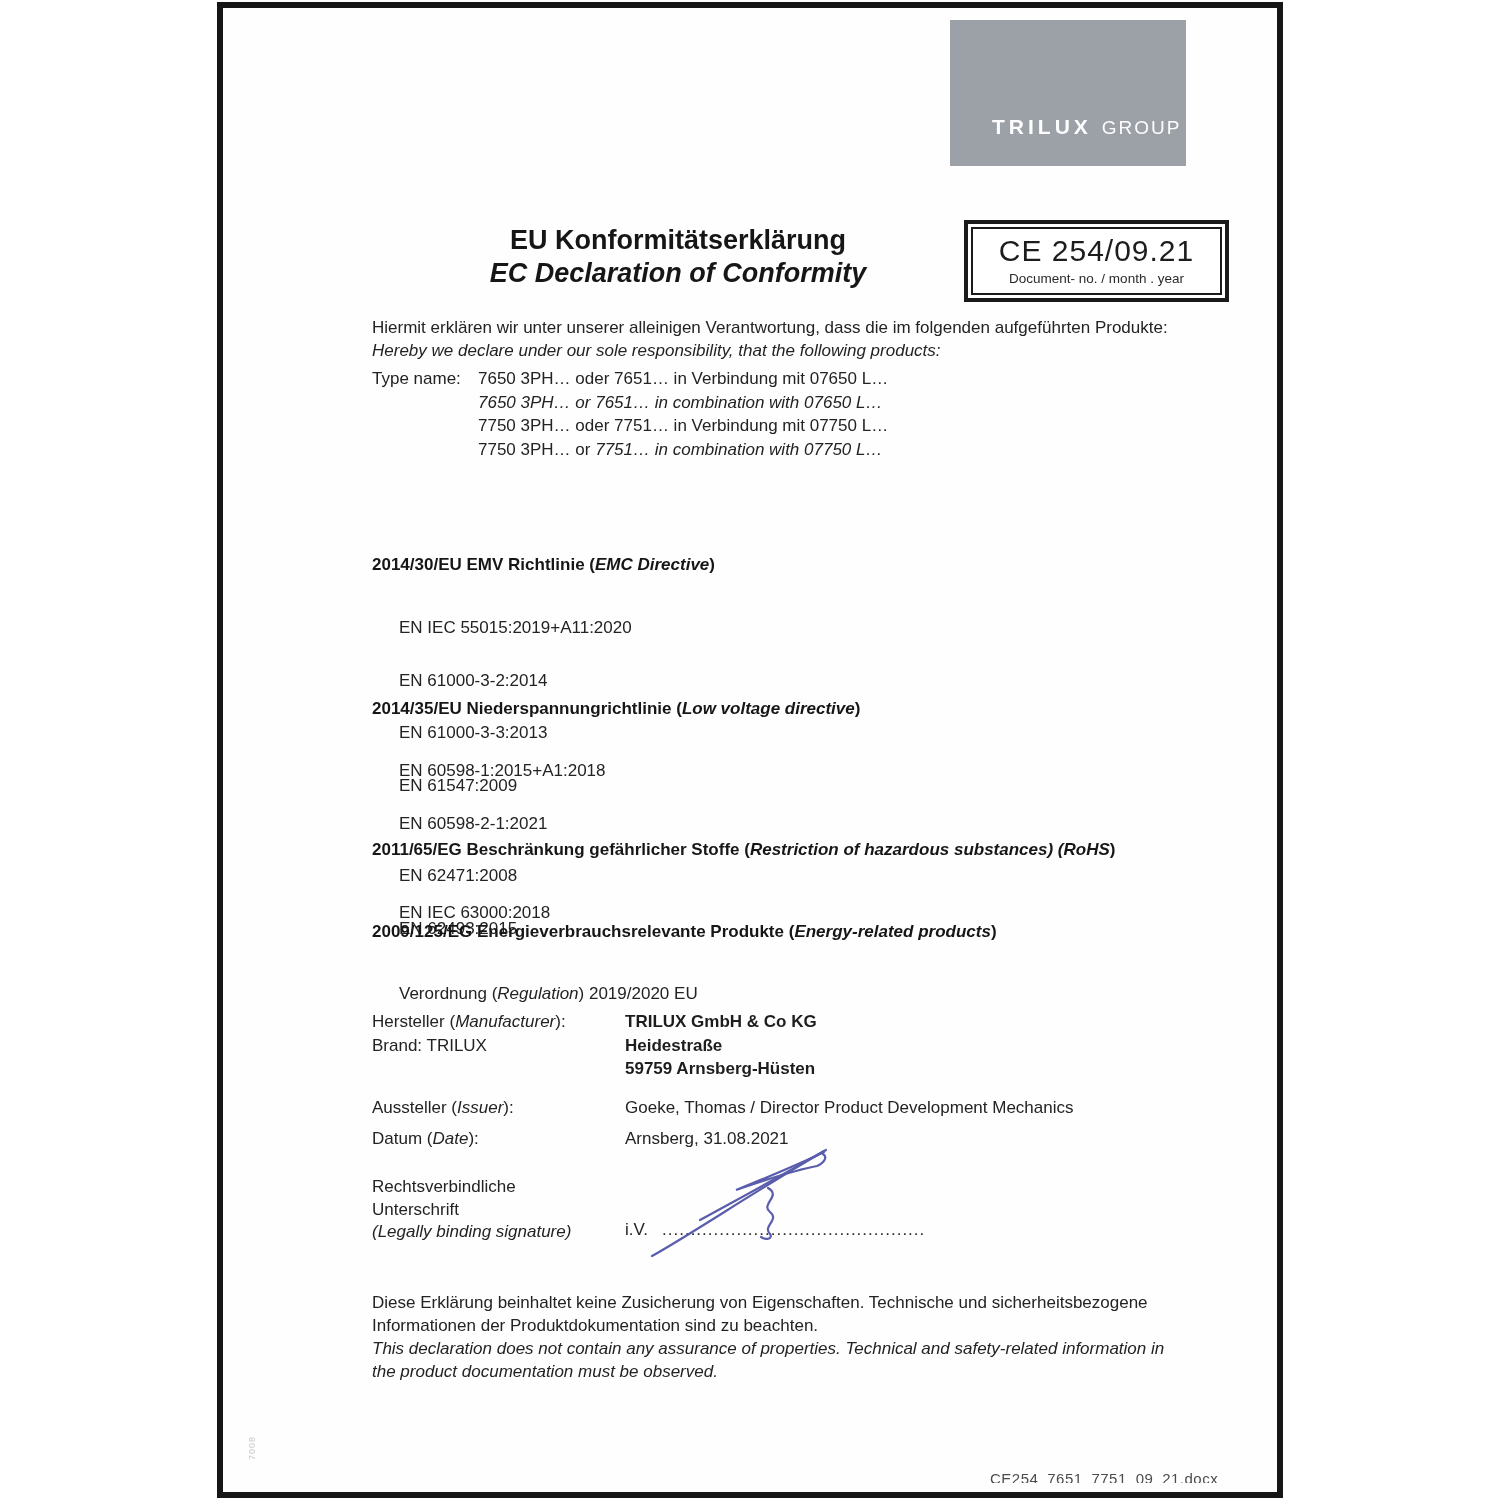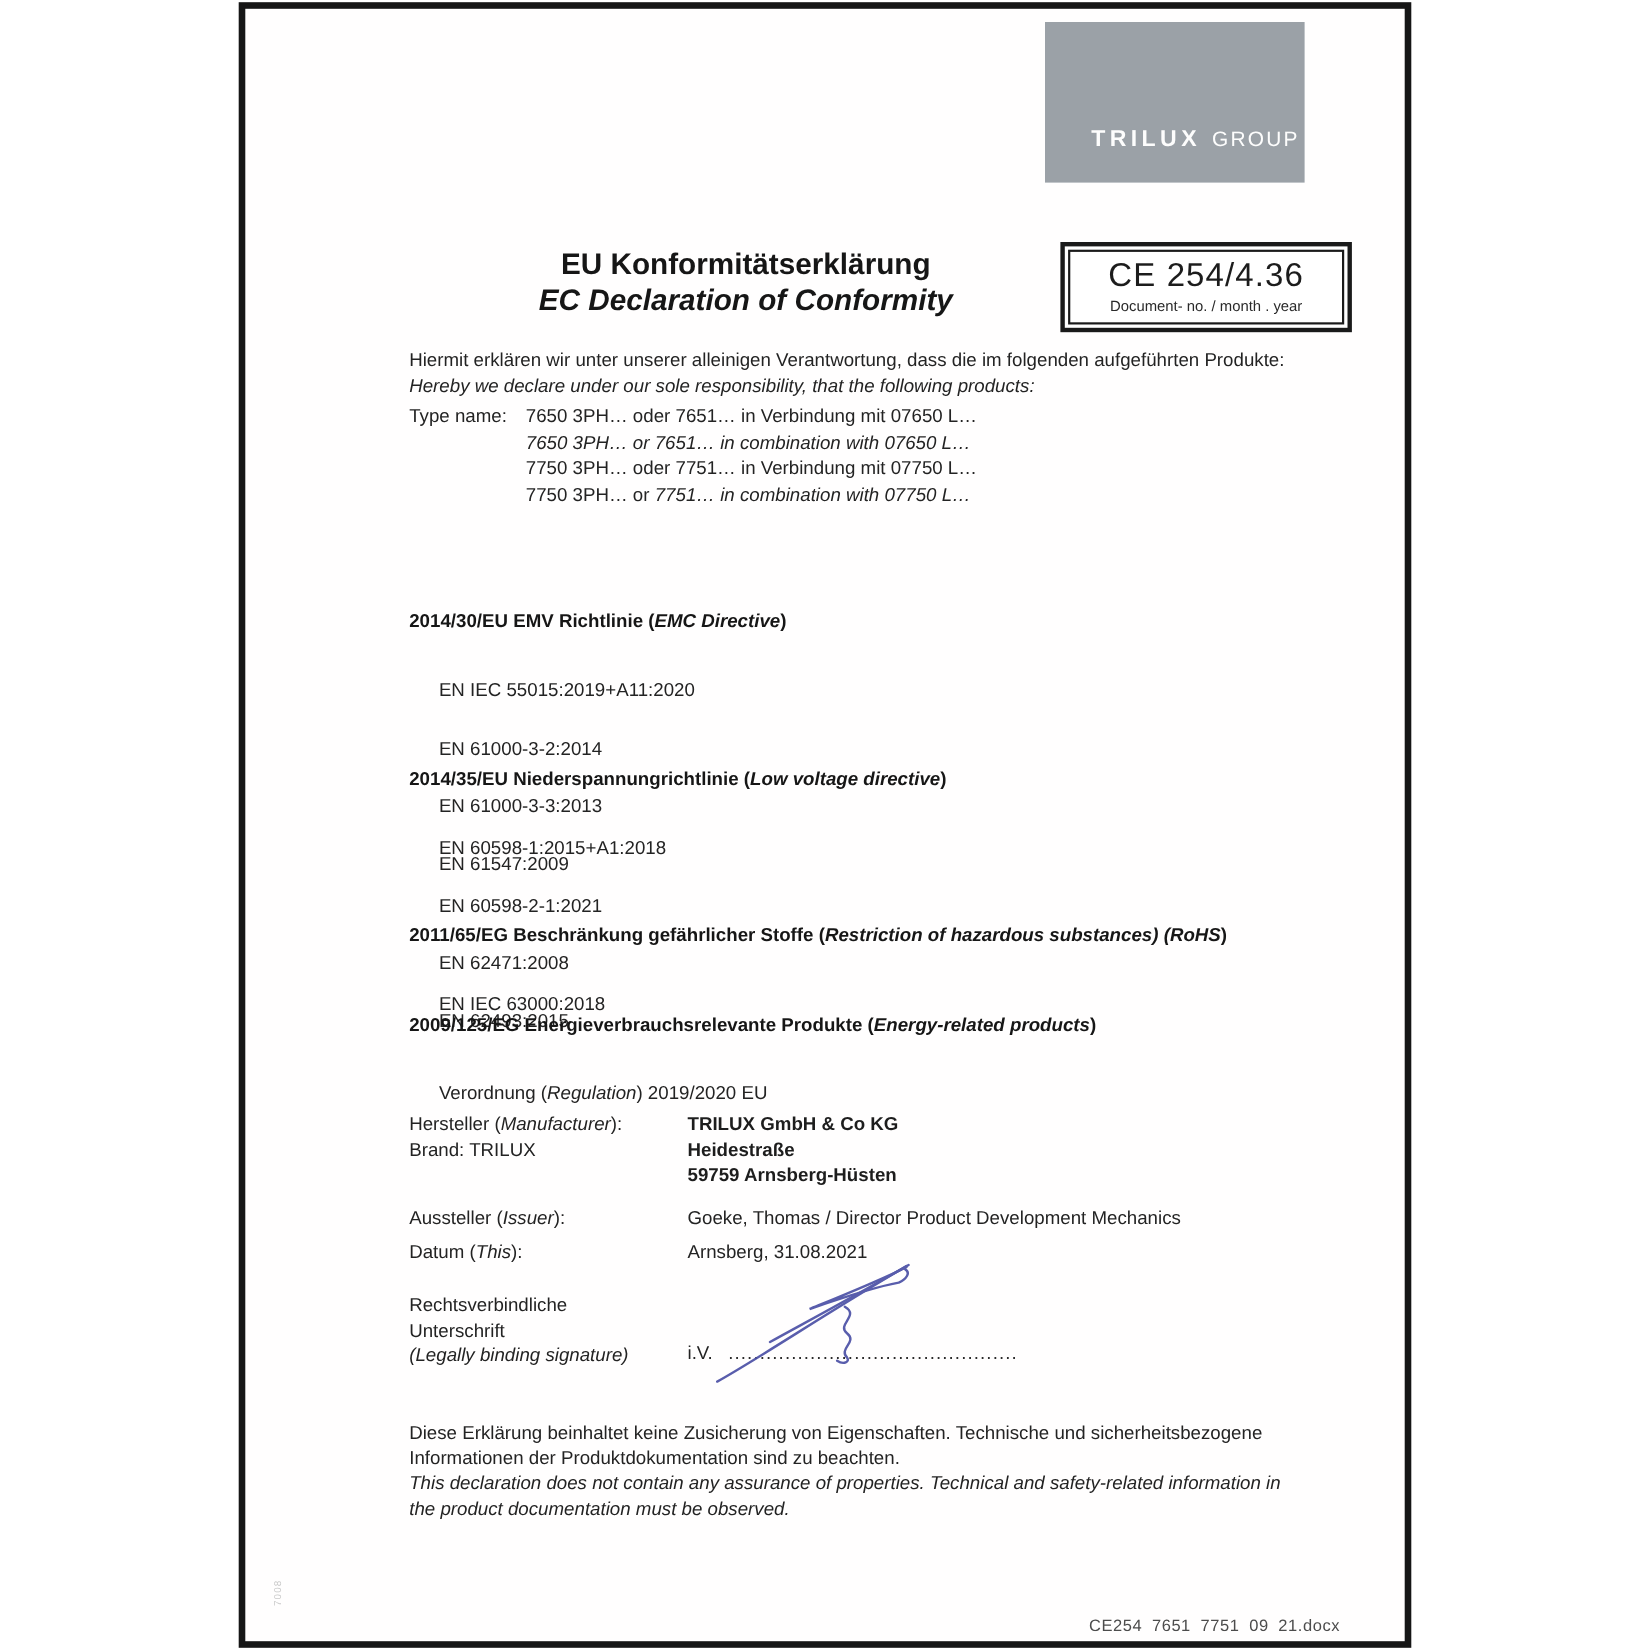--- a/index.html
+++ b/index.html
@@ -69,21 +69,21 @@
     </div>
   </div>
 
   <div class="abs title-block">
     <div class="title-de">EU Konformitätserklärung</div>
     <div class="title-en">EC Declaration of Conformity</div>
   </div>
 
   <div class="abs ce-outer">
     <div class="ce-inner">
-      <div class="ce-number">CE 254/4.36</div>
+      <div class="ce-number">CE 254/09.21</div>
       <div class="ce-caption">Document- no. / month . year</div>
     </div>
   </div>
 
   <div class="abs t17" style="left:149px;top:308px;white-space:nowrap;">
     <div>Hiermit erklären wir unter unserer alleinigen Verantwortung, dass die im folgenden aufgeführten Produkte:</div>
     <div class="it">Hereby we declare under our sole responsibility, that the following products:</div>
   </div>
 
   <div class="abs t17 type-block">
@@ -142,21 +142,21 @@
       <div>59759 Arnsberg-Hüsten</div>
     </div>
   </div>
 
   <div class="abs t17 detail-row" style="top:1088px;">
     <div class="lab-col"><span>Aussteller (</span><i>Issuer</i><span>):</span></div>
     <div style="white-space:nowrap;">Goeke, Thomas / Director Product Development Mechanics</div>
   </div>
 
   <div class="abs t17 detail-row" style="top:1119px;">
-    <div class="lab-col"><span>Datum (</span><i>This</i><span>):</span></div>
+    <div class="lab-col"><span>Datum (</span><i>Date</i><span>):</span></div>
     <div style="white-space:nowrap;">Arnsberg, 31.08.2021</div>
   </div>
 
   <div class="abs t17 sigcap" style="left:149px;top:1168px;">
     <div>Rechtsverbindliche</div>
     <div>Unterschrift</div>
     <div class="it">(Legally binding signature)</div>
   </div>
 
   <div class="abs t17 sig-row">

